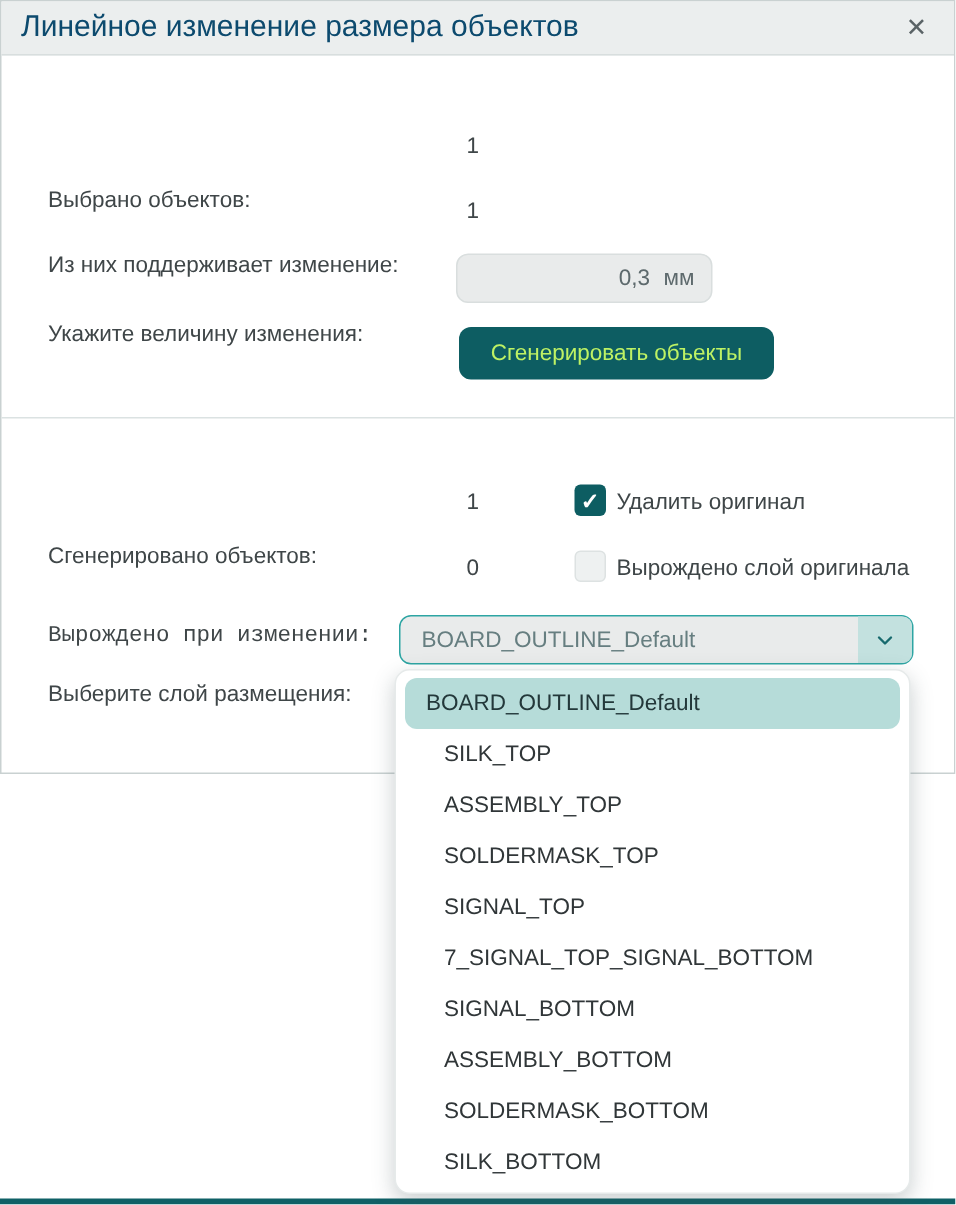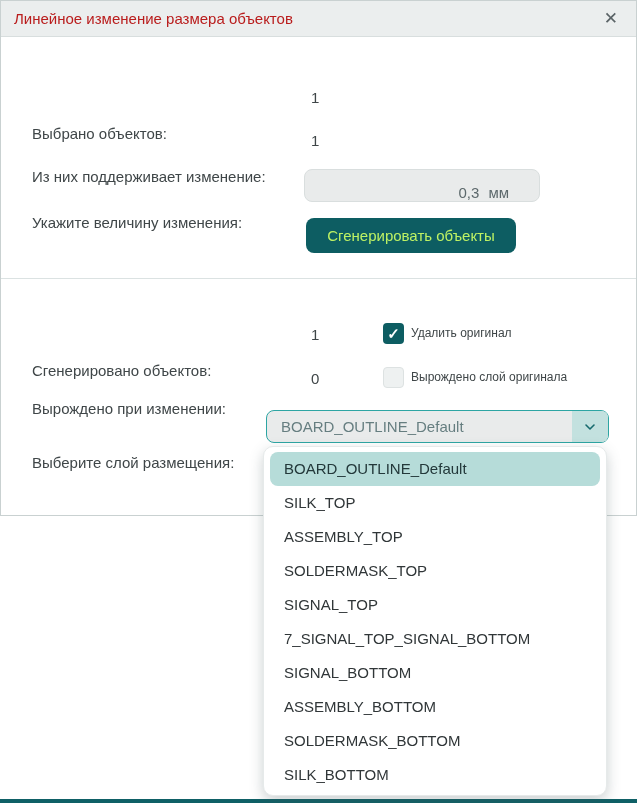--- a/index.html
+++ b/index.html
@@ -19,43 +19,43 @@
     background: #ffffff;
     border: 1px solid #c9d1d1;
   }
   .titlebar {
     position: absolute; top: 0; left: 0; right: 0; height: 36px;
     background: #ebeeee;
     border-bottom: 1px solid #d8dede;
     display: flex; align-items: center; justify-content: space-between;
     padding: 0 16px 0 13px;
   }
-  .titlebar .title { font-size: 15px; color: #b91c1c; }
+  .titlebar .title { font-size: 20px; color: #0c4a6e; }
   .close-x {
     font-size: 17px; color: #5a6366; cursor: pointer;
     line-height: 17px; padding: 2px;
   }
 
   .separator {
     position: absolute; left: 0; right: 0; top: 277px;
     border-top: 1px solid #dbe2e2;
   }
 
   
   .lbl { position: absolute; font-size: 15px; color: #3f4648; white-space: nowrap; margin-top: 36px; }
   .val { position: absolute; font-size: 15px; color: #3f4648; }
 
   
   .amount-input {
-    position: absolute; left: 303px; top: 168px; width: 236px; height: 33px;
+    position: absolute; left: 303px; top: 168px; width: 171px; height: 33px;
     background: #e9ebeb;
     border: 1px solid #d9dede;
     border-radius: 8px;
-    display: flex; align-items: flex-end; justify-content: flex-end;
-    gap: 9px; padding-right: 30px;
+    display: flex; align-items: center; justify-content: flex-end;
+    gap: 9px; padding-right: 11px;
     font-size: 15px; color: #5d696c;
   }
 
   
   .generate-btn {
     position: absolute; left: 305px; top: 217px; width: 210px; height: 35px;
     background: #0d5d62;
     color: #bef264;
     border: none; border-radius: 8px;
     font-size: 15px; font-family: "Liberation Sans", sans-serif;
@@ -70,21 +70,21 @@
   }
   .checkbox.checked {
     background: #0d5d62;
     display: flex; align-items: center; justify-content: center;
     color: #ffffff; font-size: 15px; font-weight: bold;
   }
   .checkbox.unchecked {
     background: #eef1f1;
     border: 1px solid #dde2e2;
   }
-  .cb-label { position: absolute; font-size: 12px; color: #3f4648; white-space: nowrap; }
+  .cb-label { position: absolute; font-size: 15px; color: #3f4648; white-space: nowrap; }
 
   
   .combobox {
     position: absolute; left: 265px; top: 409px; width: 343px; height: 33px;
     background: #e9ebeb;
     border: 1.5px solid #2da5a3;
     border-radius: 8px;
     display: flex; align-items: center;
     cursor: pointer;
   }
@@ -104,21 +104,21 @@
     position: absolute; left: 263px; top: 446px; width: 344px; height: 350px;
     background: #ffffff;
     border: 1px solid #e6eaea;
     border-radius: 10px;
     box-shadow: 0 5px 14px rgba(70, 85, 90, 0.28);
     padding: 5px 0;
     z-index: 5;
   }
   .popup .item {
     height: 34px; line-height: 34px;
-    padding-left: 20px;
+    padding-left: 32px;
     font-size: 15px; color: #303638;
     white-space: nowrap; overflow: hidden;
     cursor: pointer;
   }
   .popup .item.selected {
     margin: 0 6px;
     padding-left: 14px;
     background: #b6dcd9;
     border-radius: 8px;
     color: #23383a;
@@ -155,21 +155,21 @@
 
   <div class="separator"></div>
 
   <span class="lbl" style="left:31px; top:325px;">Сгенерировано объектов:</span>
   <span class="val" style="left:310px; top:325px;">1</span>
   <div class="checkbox checked" style="left:382px; top:322px;">
     <span>✓</span>
   </div>
   <span class="cb-label" style="left:410px; top:325px;">Удалить оригинал</span>
 
-  <span class="lbl" style="left:31px; top:363px;">Вырождено при изменении:</span>
+  <span class="lbl" style="left:31px; top:378px;font-family:Liberation Mono, monospace;">Вырождено при изменении:</span>
   <span class="val" style="left:310px; top:369px;">0</span>
   <div class="checkbox unchecked" style="left:382px; top:366px;"></div>
   <span class="cb-label" style="left:410px; top:369px;">Вырождено слой оригинала</span>
 
   <span class="lbl" style="left:31px; top:417px;">Выберите слой размещения:</span>
   <div class="combobox">
     <span class="combo-value">BOARD_OUTLINE_Default</span>
     <span class="combo-chevron">
       <svg width="14" height="14" viewBox="0 0 14 14">
         <path d="M3 5 L7 9 L11 5" fill="none" stroke="#176a6e" stroke-width="1.6" stroke-linecap="round" stroke-linejoin="round"></path>

